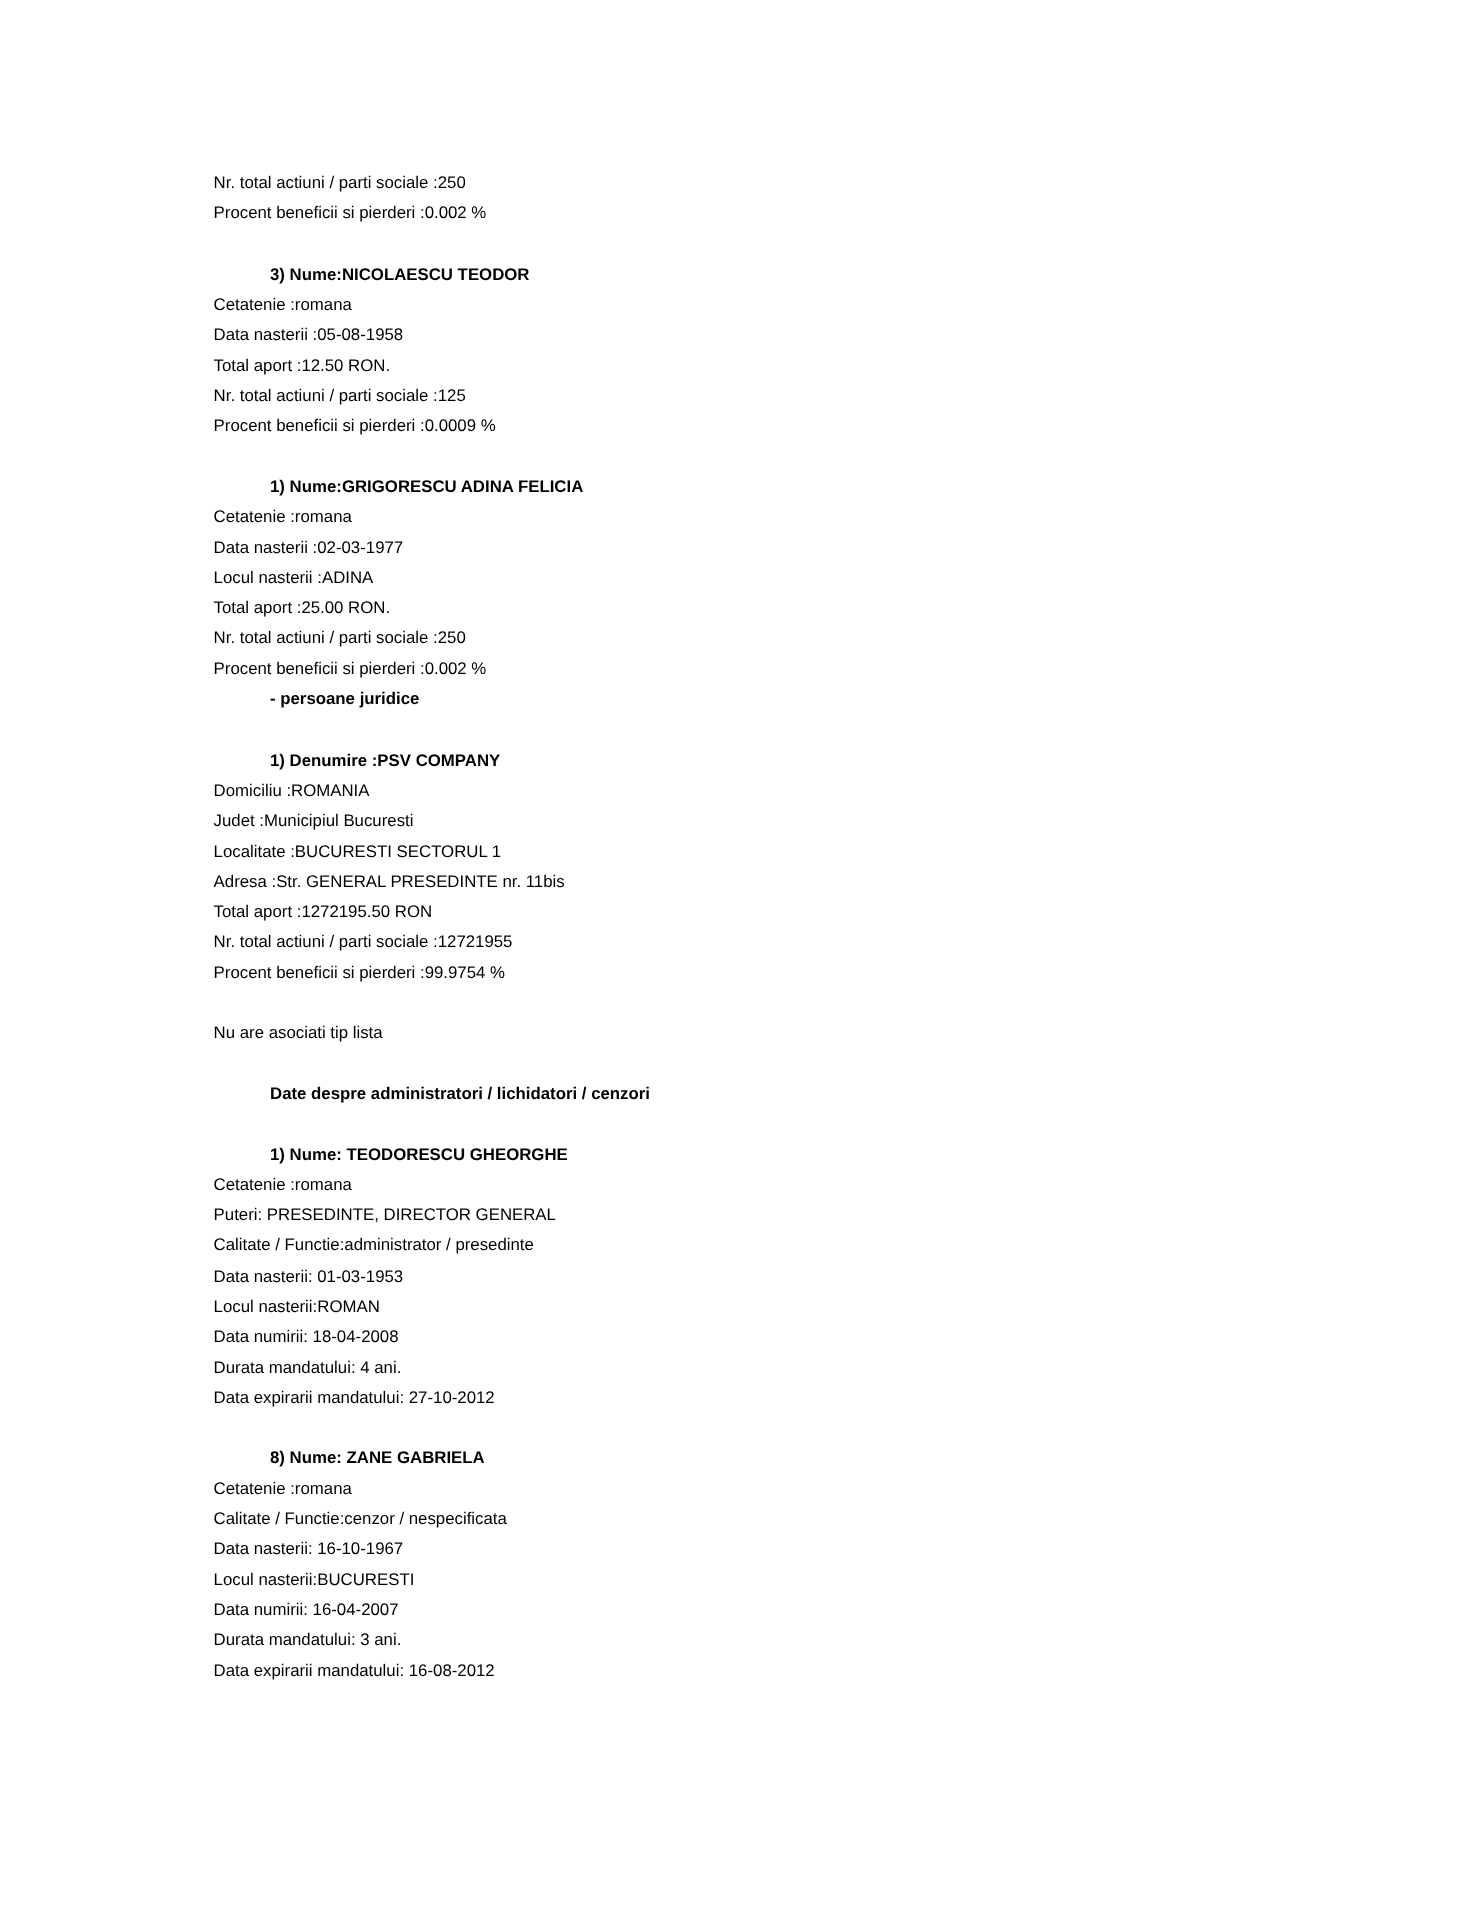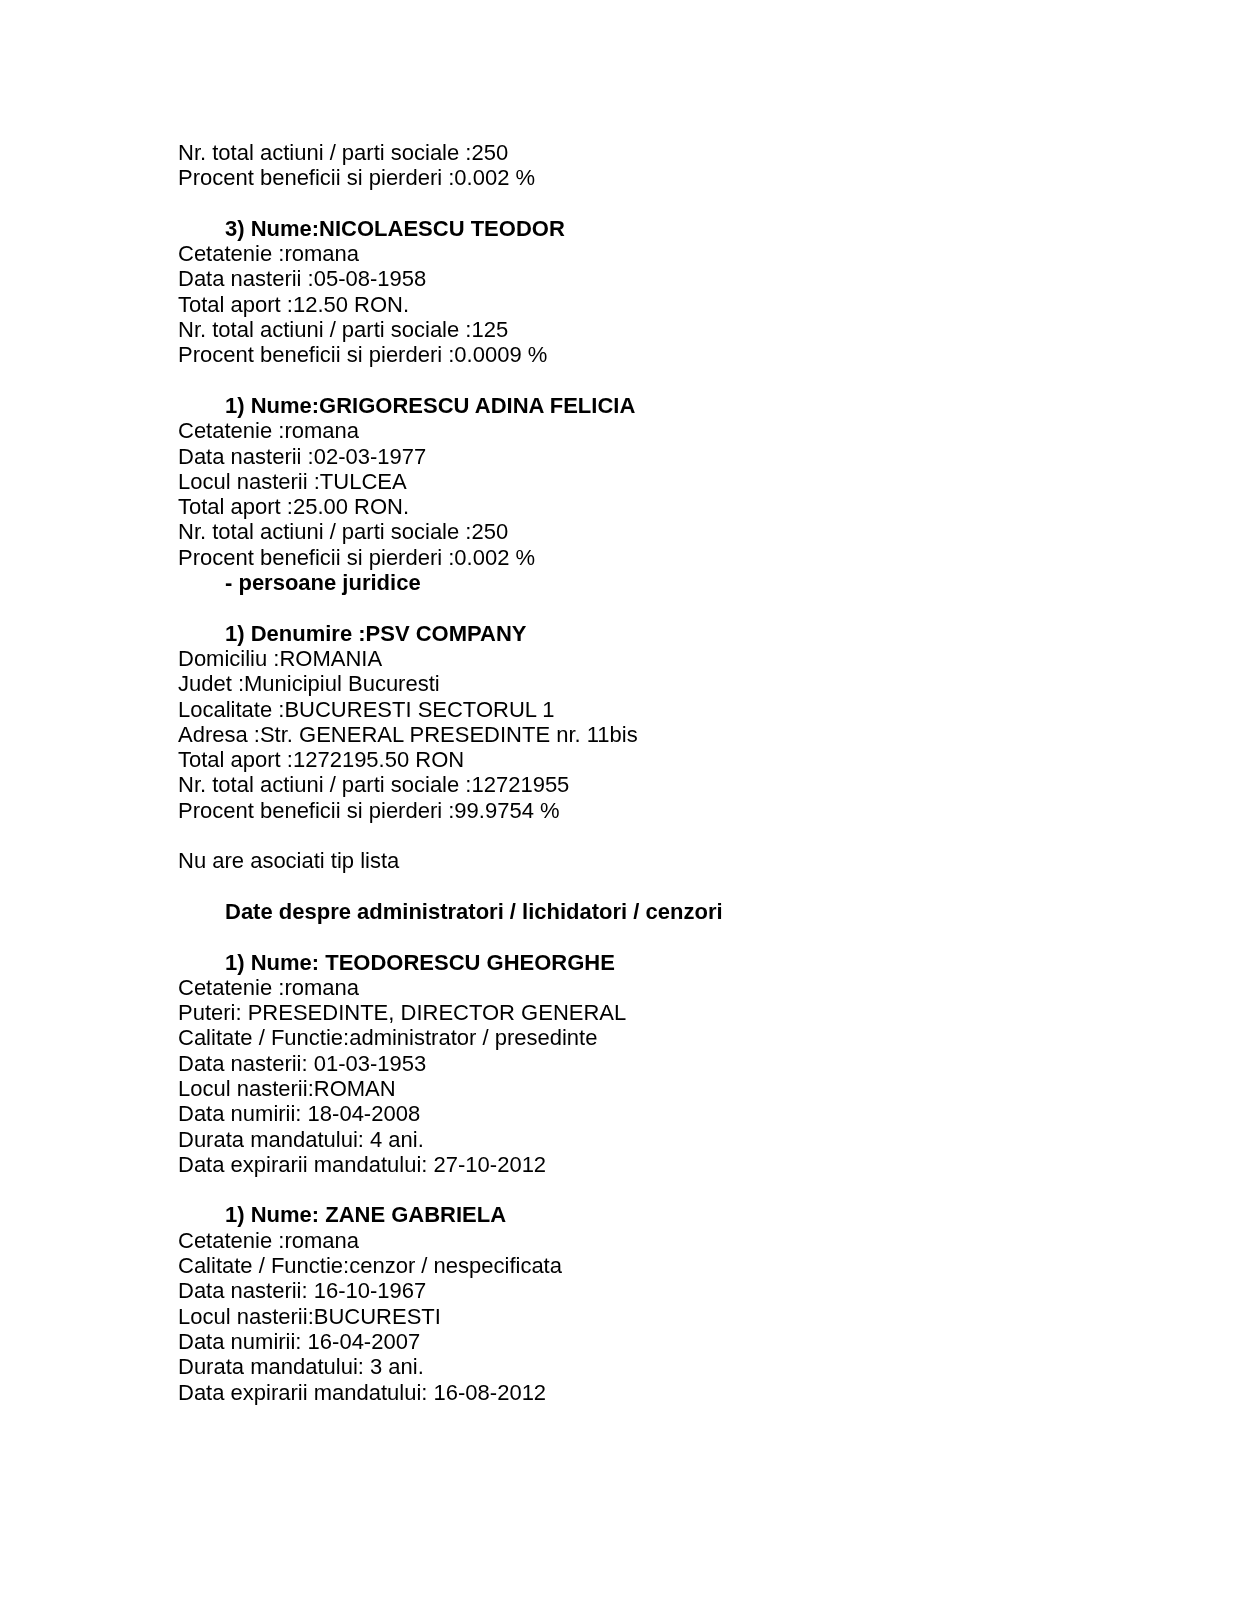--- a/index.html
+++ b/index.html
@@ -20,21 +20,21 @@
     box-sizing: border-box;
     padding: 140px 0 0 178px;
   }
   .doc-body {
     width: 900px;
     font-size: 21.5px;
     line-height: 25.3px;
   }
   .line {
     white-space: pre-wrap;
-    font-size: 22px;
+    font-size: 14px;
     line-height: 25.3px;
   }
   .bold {
     font-weight: bold;
     margin-left: 47px;
   }
   .spacer {
     height: 25.3px;
   }
   .block {
@@ -58,21 +58,21 @@
         <div class="line">Data nasterii :05-08-1958</div>
         <div class="line">Total aport :12.50 RON.</div>
         <div class="line">Nr. total actiuni / parti sociale :125</div>
         <div class="line">Procent beneficii si pierderi :0.0009 %</div>
       </div>
       <div class="spacer"></div>
       <div class="block">
         <div class="line bold">1) Nume:GRIGORESCU ADINA FELICIA</div>
         <div class="line">Cetatenie :romana</div>
         <div class="line">Data nasterii :02-03-1977</div>
-        <div class="line">Locul nasterii :TULCEA</div>
+        <div class="line">Locul nasterii :ADINA</div>
         <div class="line">Total aport :25.00 RON.</div>
         <div class="line">Nr. total actiuni / parti sociale :250</div>
         <div class="line">Procent beneficii si pierderi :0.002 %</div>
         <div class="line bold">- persoane juridice</div>
       </div>
       <div class="spacer"></div>
       <div class="block">
         <div class="line bold">1) Denumire :PSV COMPANY</div>
         <div class="line">Domiciliu :ROMANIA</div>
         <div class="line">Judet :Municipiul Bucuresti</div>
@@ -97,21 +97,21 @@
         <div class="line">Puteri: PRESEDINTE, DIRECTOR GENERAL</div>
         <div class="line">Calitate / Functie:administrator / presedinte</div>
         <div class="line">Data nasterii: 01-03-1953</div>
         <div class="line">Locul nasterii:ROMAN</div>
         <div class="line">Data numirii: 18-04-2008</div>
         <div class="line">Durata mandatului: 4 ani.</div>
         <div class="line">Data expirarii mandatului: 27-10-2012</div>
       </div>
       <div class="spacer"></div>
       <div class="block">
-        <div class="line bold">1) Nume: ZANE GABRIELA</div>
+        <div class="line bold">8) Nume: ZANE GABRIELA</div>
         <div class="line">Cetatenie :romana</div>
         <div class="line">Calitate / Functie:cenzor / nespecificata</div>
         <div class="line">Data nasterii: 16-10-1967</div>
         <div class="line">Locul nasterii:BUCURESTI</div>
         <div class="line">Data numirii: 16-04-2007</div>
         <div class="line">Durata mandatului: 3 ani.</div>
         <div class="line">Data expirarii mandatului: 16-08-2012</div>
       </div>
     </div>
 </div>

